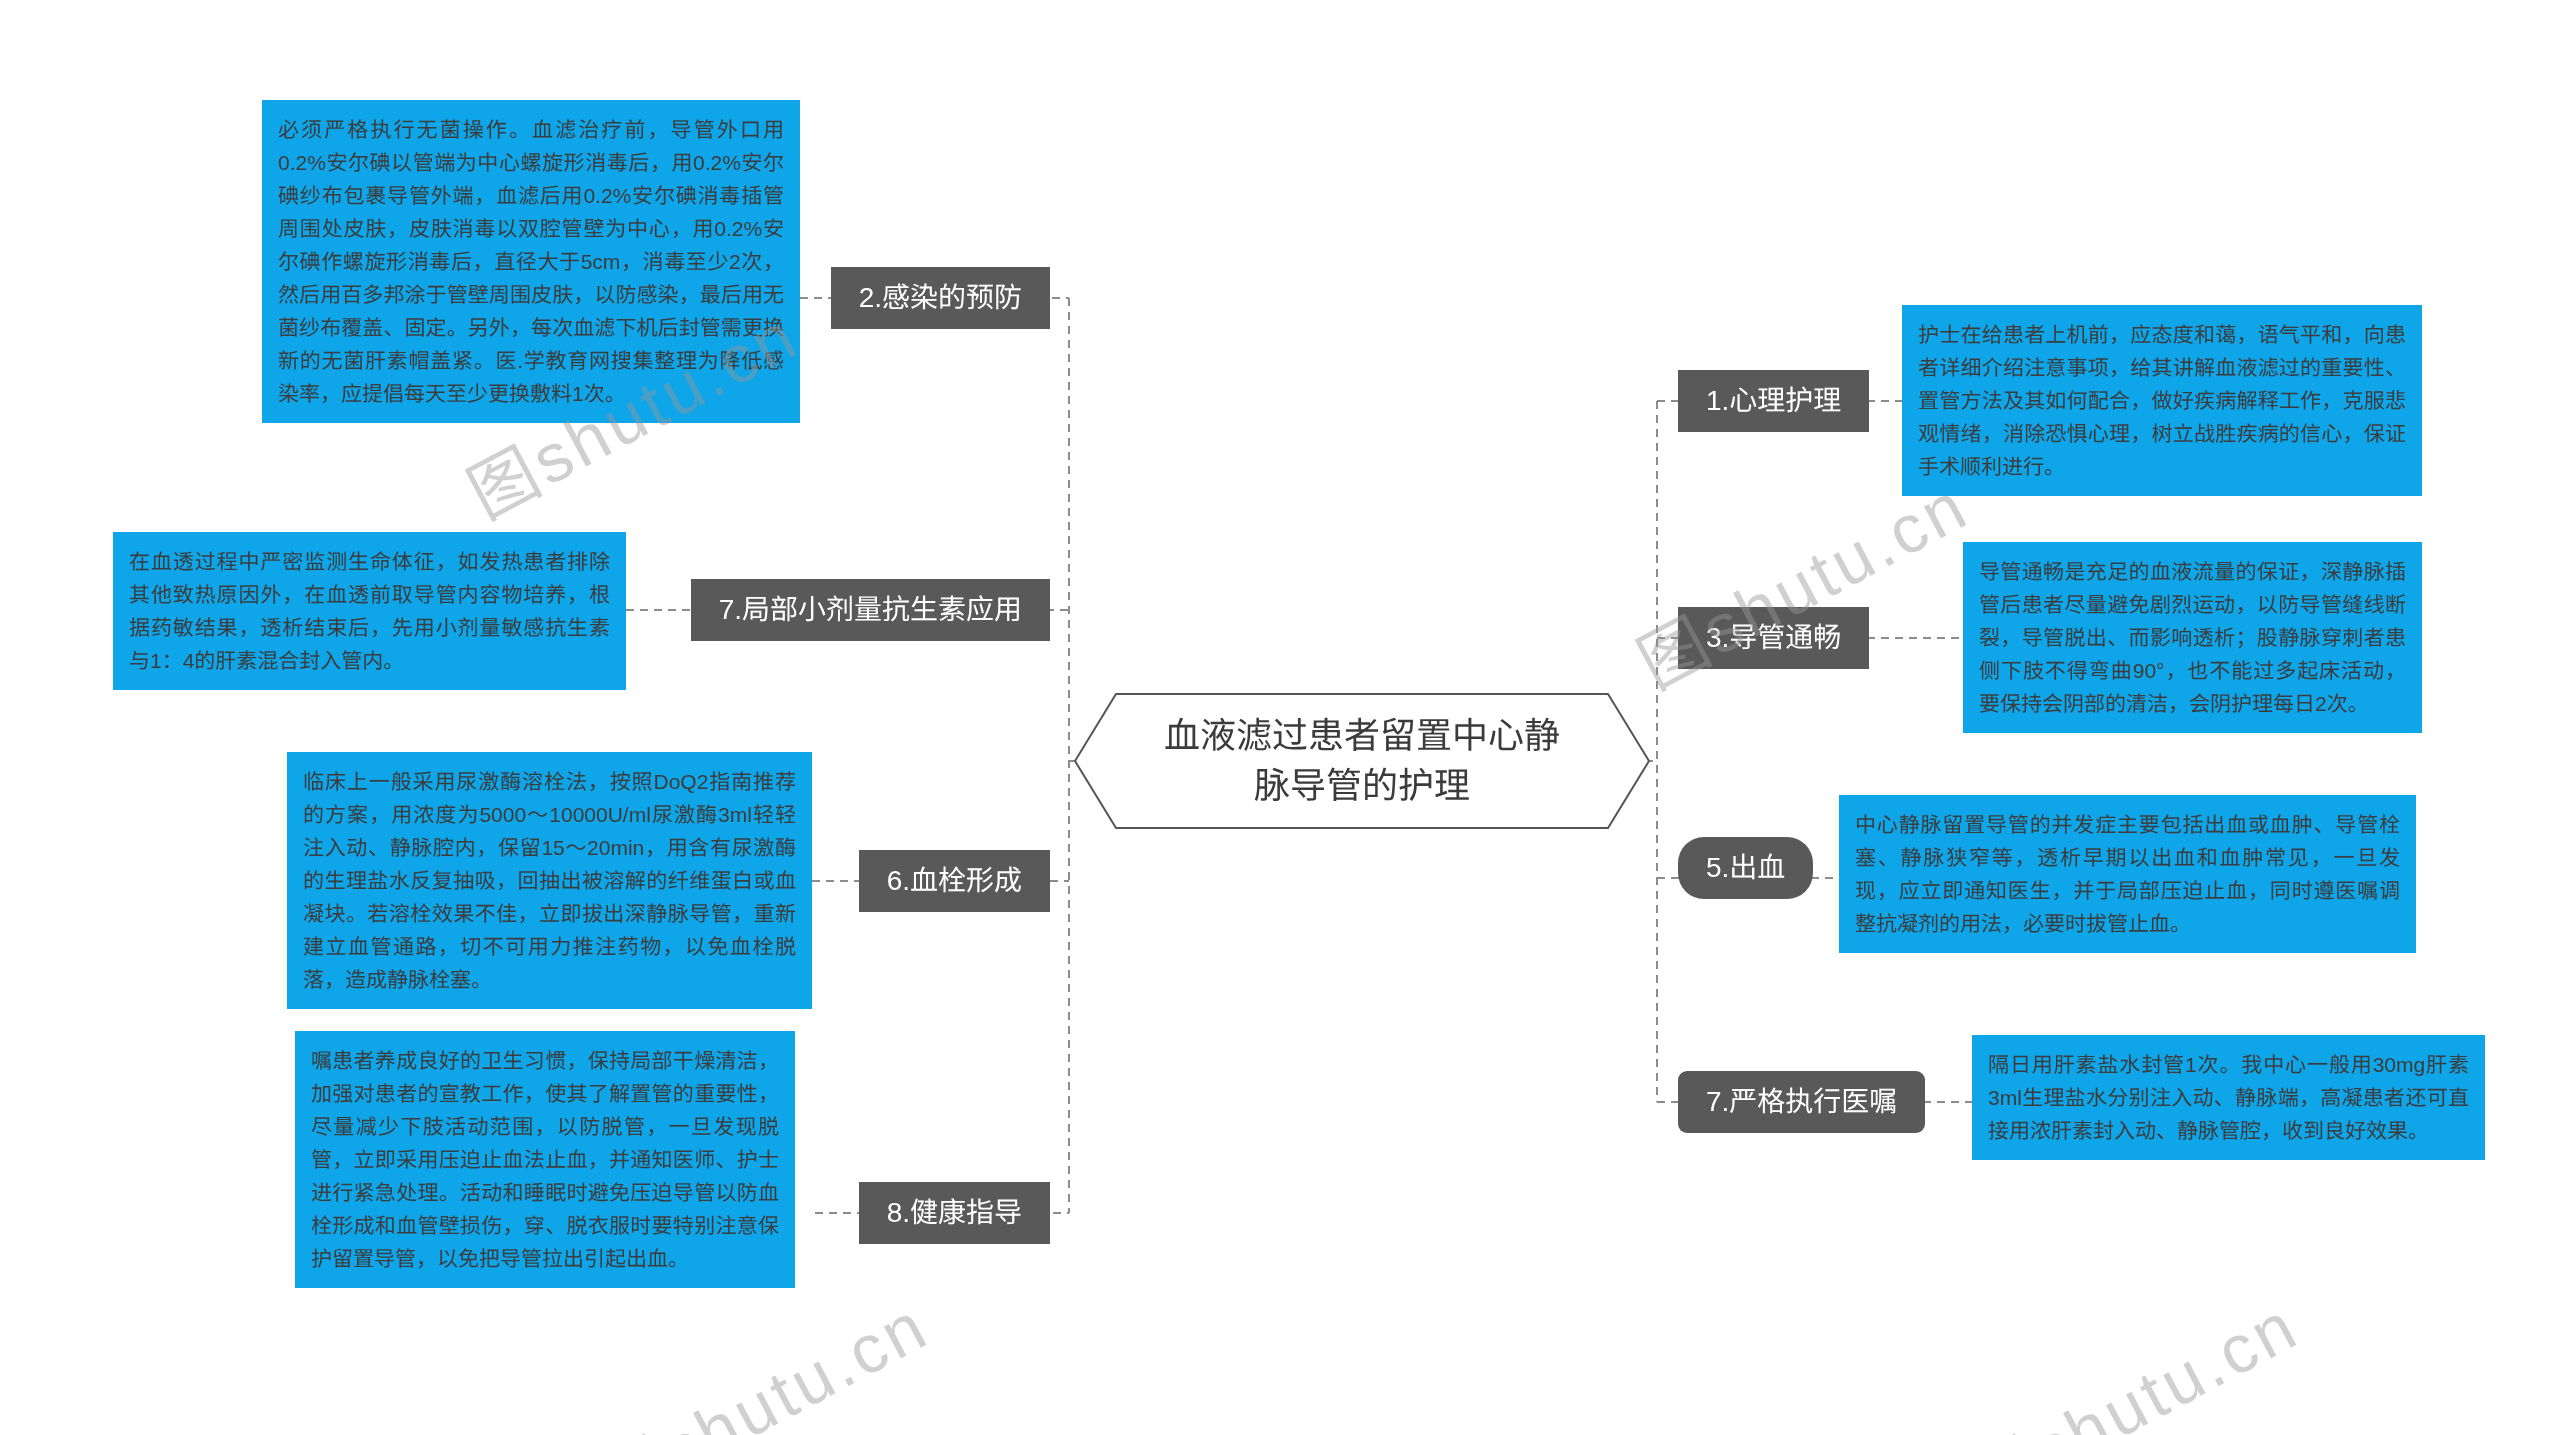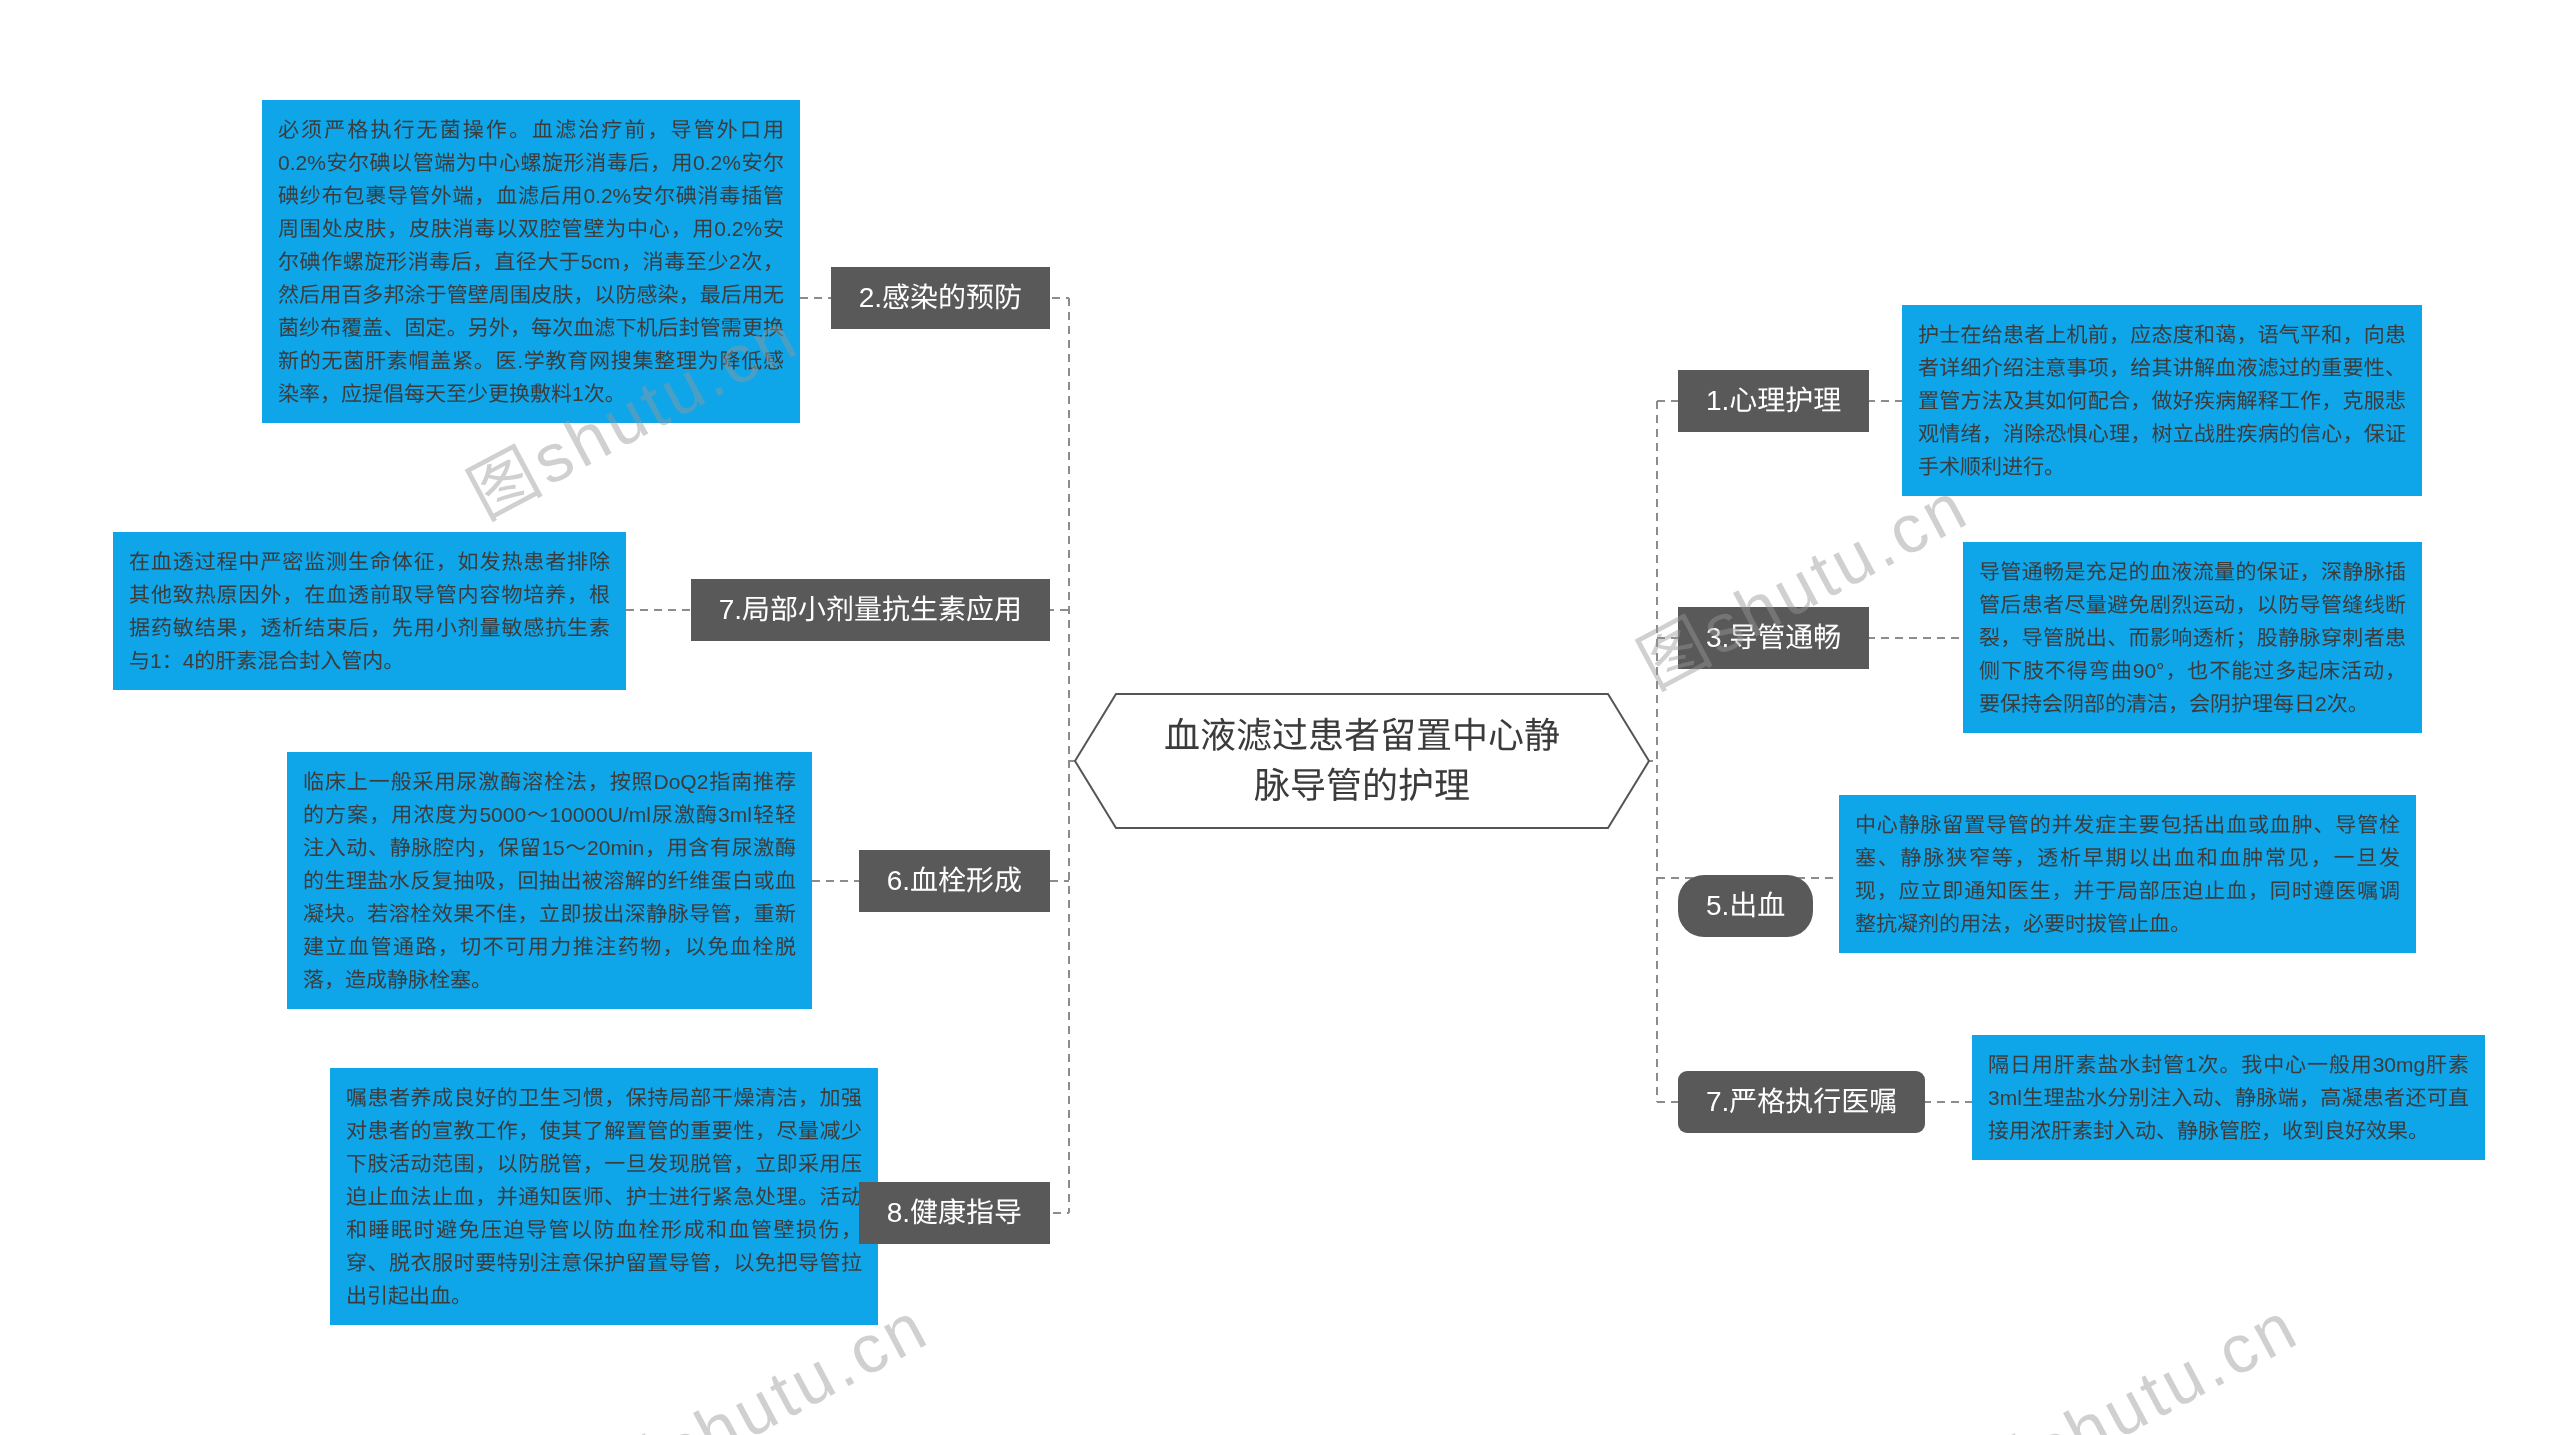--- a/index.html
+++ b/index.html
@@ -22,21 +22,21 @@
     font-size:21px;
     line-height:33px;
     padding:13px 16px;
     box-sizing:border-box;
     text-align:justify;
     z-index:2;
   }
   .d-l0{left:262px;top:100px;width:538px;}
   .d-l1{left:113px;top:532px;width:513px;}
   .d-l2{left:287px;top:752px;width:525px;}
-  .d-l3{left:295px;top:1068px;width:548px;margin-left:35px;}
+  .d-l3{left:295px;top:1031px;width:500px;}
   .d-r0{left:1902px;top:305px;width:520px;}
   .d-r1{left:1963px;top:542px;width:459px;}
   .d-r2{left:1839px;top:795px;width:577px;}
   .d-r3{left:1972px;top:1035px;width:513px;}
 
   
   .node{
     position:absolute;
     background:#595959;
     color:#ffffff;
@@ -48,21 +48,21 @@
     z-index:3;
   }
   .node-left{right:1510px;}
   .node-right{left:1678px;}
   .n-l0{top:298px;}
   .n-l1{top:610px;}
   .n-l2{top:881px;}
   .n-l3{top:1213px;}
   .n-r0{top:401px;}
   .n-r1{top:638px;}
-  .n-r2{top:906px;border-radius:26px;}
+  .n-r2{top:868px;border-radius:26px;}
   .n-r3{top:1102px;border-radius:9px;}
 
   
   .center-node{position:absolute;left:1074px;top:692px;width:576px;height:138px;z-index:3;}
   .center-hex{position:absolute;left:0;top:0;}
   .center-text{position:absolute;inset:0;display:flex;align-items:center;justify-content:center;}
   .center-text span{
     display:block;width:420px;text-align:center;
     font-size:36px;line-height:50px;color:#3b3b3b;
   }

